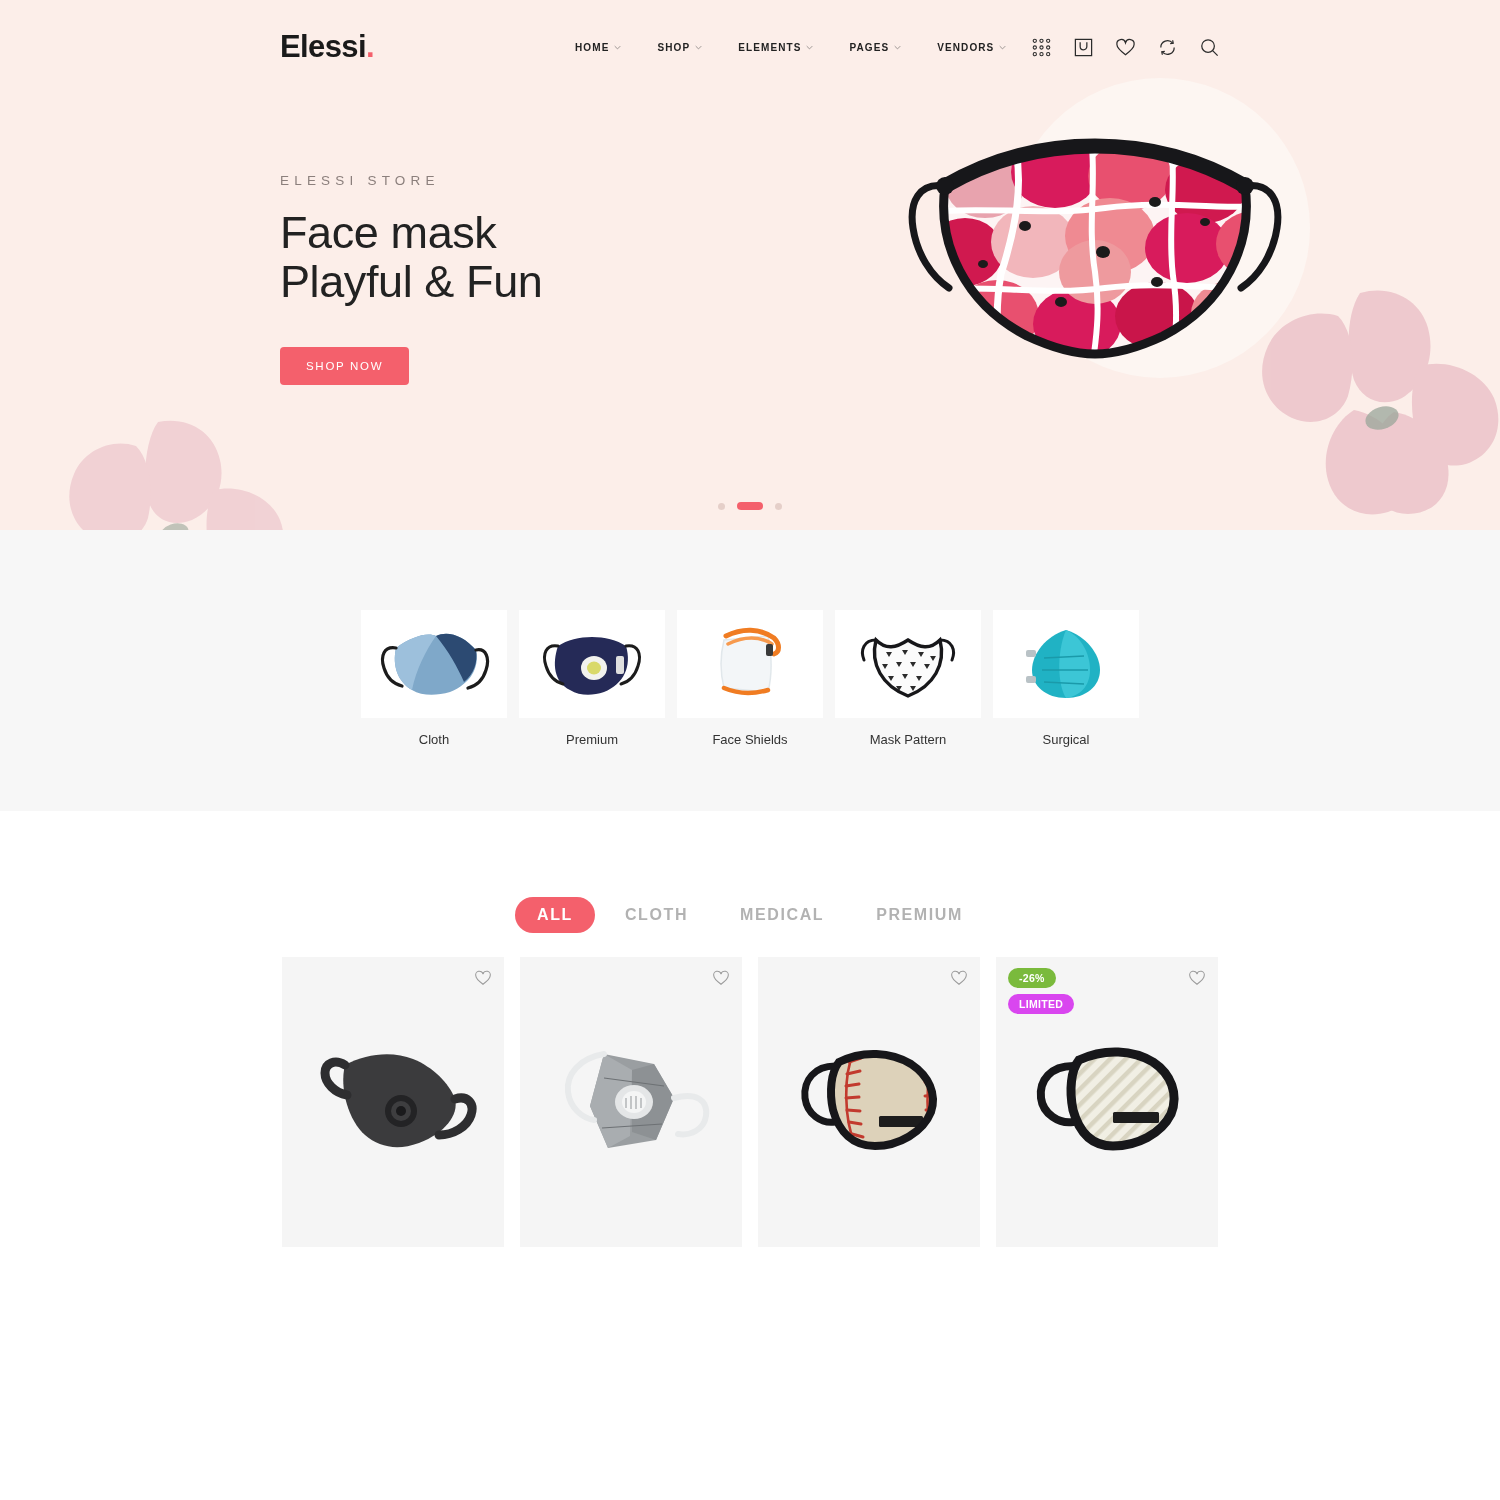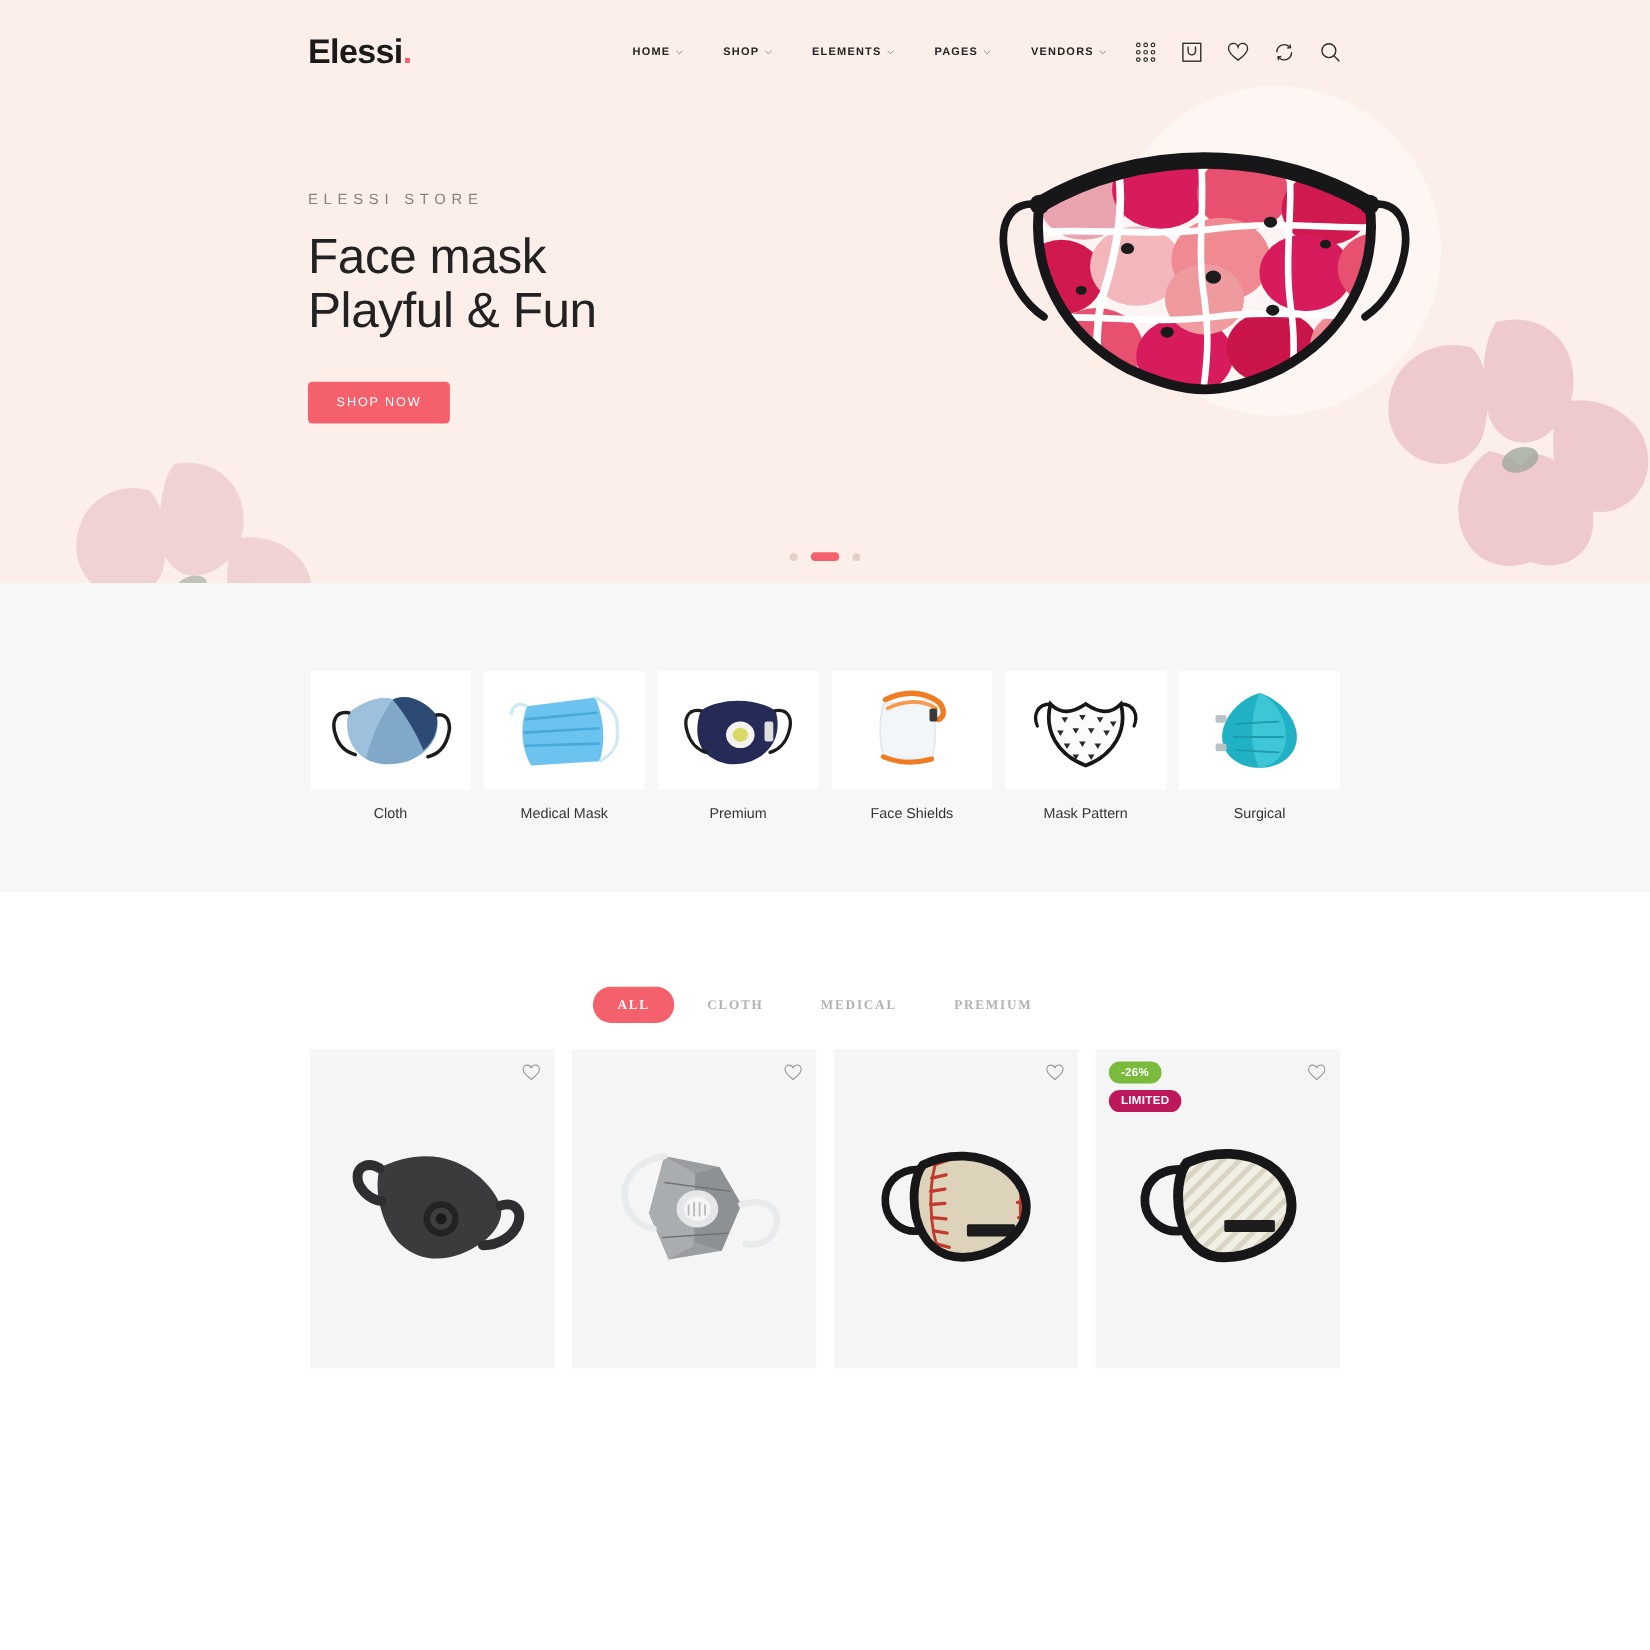--- a/index.html
+++ b/index.html
@@ -136,22 +136,22 @@
   }
 
   
   .recommend { background: #fff; padding: 56px 0 0; }
   .filters {
     display: flex; justify-content: center; align-items: center;
     gap: 8px; margin-top: 30px;
   }
   .filter {
     padding: 9px 22px; border-radius: 20px; border: none; background: transparent;
-    font-size: 12px; font-weight: 700; letter-spacing: 1.6px; color: #b2b2b2;
-    cursor: pointer; font-family: Liberation Serif, serif; text-align: right;
+    font-size: 16px; font-weight: 700; letter-spacing: 1.6px; color: #b2b2b2;
+    cursor: pointer; font-family: Liberation Sans, sans-serif; text-align: right;
   }
   .filter.active { background: #f4606c; color: #fff; }
 
   .prod-grid {
     display: grid; grid-template-columns: repeat(4, 222px);
     justify-content: center; gap: 16px 16px;
     margin-top: 24px; padding: 0 280px;
   }
   .card { cursor: pointer; }
   .card-media {
@@ -163,21 +163,21 @@
   .badges {
     position: absolute; left: 12px; top: 11px;
     display: flex; flex-direction: column; gap: 6px; z-index: 2;
   }
   .badge {
     font-size: 10.5px; font-weight: 700; color: #fff;
     padding: 4px 11px; border-radius: 10px; letter-spacing: .3px;
     align-self: flex-start;
   }
   .badge.green  { background: #7aba3c; }
-  .badge.orange { background: #be185d; }
+  .badge.orange { background: #d946ef; }
   .wish {
     position: absolute; right: 12px; top: 12px; z-index: 2;
     width: 18px; height: 18px; color: #9b9b9b; cursor: pointer;
   }
   .wish svg { width: 100%; height: 100%; display: block; }
 </style>
 </head>
 <body>
 
 <div class="page">
@@ -379,36 +379,20 @@
             <path d="M18 22 C34 10 50 6 58 10 C70 4 86 10 98 24 C102 42 92 58 72 66 C58 70 44 70 34 64 C20 56 14 40 18 22 Z" fill="#7fa8c9"></path>
             <path d="M58 10 C70 4 86 10 98 24 C100 36 96 48 86 56 C80 42 70 24 58 10 Z" fill="#2c4a72"></path>
             <path d="M18 22 C34 10 50 6 58 10 C48 24 38 44 34 64 C20 56 14 40 18 22 Z" fill="#9dc0dc"></path>
             <path d="M18 22 C6 20 2 30 6 42 C9 52 16 58 24 60" fill="none" stroke="#1c1c1c" stroke-width="3.2" stroke-linecap="round"></path>
             <path d="M98 24 C108 22 112 32 108 44 C105 54 98 60 90 62" fill="none" stroke="#1c1c1c" stroke-width="3.2" stroke-linecap="round"></path>
           </svg>
         </div>
         <div class="cat-label">Cloth</div>
       </div>
 
-      <div class="cat">
-        <div class="cat-thumb">
-          <svg width="112" height="76" viewBox="0 0 112 76">
-            <path d="M22 16 L84 8 C92 26 94 48 88 66 L26 70 C16 54 16 32 22 16 Z" fill="#6dc3ef"></path>
-            <g stroke="#4aa9dc" stroke-width="2.4" fill="none">
-              <path d="M20 28 L86 22"></path>
-                <path d="M19 40 L88 36"></path>
-                <path d="M20 52 L88 50"></path>
-            </g>
-            <path d="M84 8 C98 14 106 26 104 38" fill="none" stroke="#cfe8f6" stroke-width="3"></path>
-            <path d="M88 66 C100 60 106 50 104 38" fill="none" stroke="#cfe8f6" stroke-width="3"></path>
-            <path d="M22 16 C14 12 8 16 8 24" fill="none" stroke="#cfe8f6" stroke-width="3"></path>
-          </svg>
-        </div>
-        <div class="cat-label">Medical Mask</div>
-      </div>
 
       <div class="cat">
         <div class="cat-thumb">
           <svg width="112" height="76" viewBox="0 0 112 76">
             <path d="M22 20 C40 8 72 8 90 20 C96 40 88 58 68 66 C56 70 44 70 34 64 C18 56 16 38 22 20 Z" fill="#252a57"></path>
             <ellipse cx="58" cy="42" rx="13" ry="12" fill="#f2f2ee"></ellipse>
             <ellipse cx="58" cy="42" rx="7" ry="6.5" fill="#d9d96a"></ellipse>
             <rect x="80" y="30" width="8" height="18" rx="2" fill="#dfdfdf"></rect>
             <path d="M22 20 C10 18 6 28 10 40 C13 50 20 56 27 58" fill="none" stroke="#1c1c1c" stroke-width="3" stroke-linecap="round"></path>
             <path d="M90 20 C102 18 106 28 102 40 C99 50 92 56 85 58" fill="none" stroke="#1c1c1c" stroke-width="3" stroke-linecap="round"></path>

